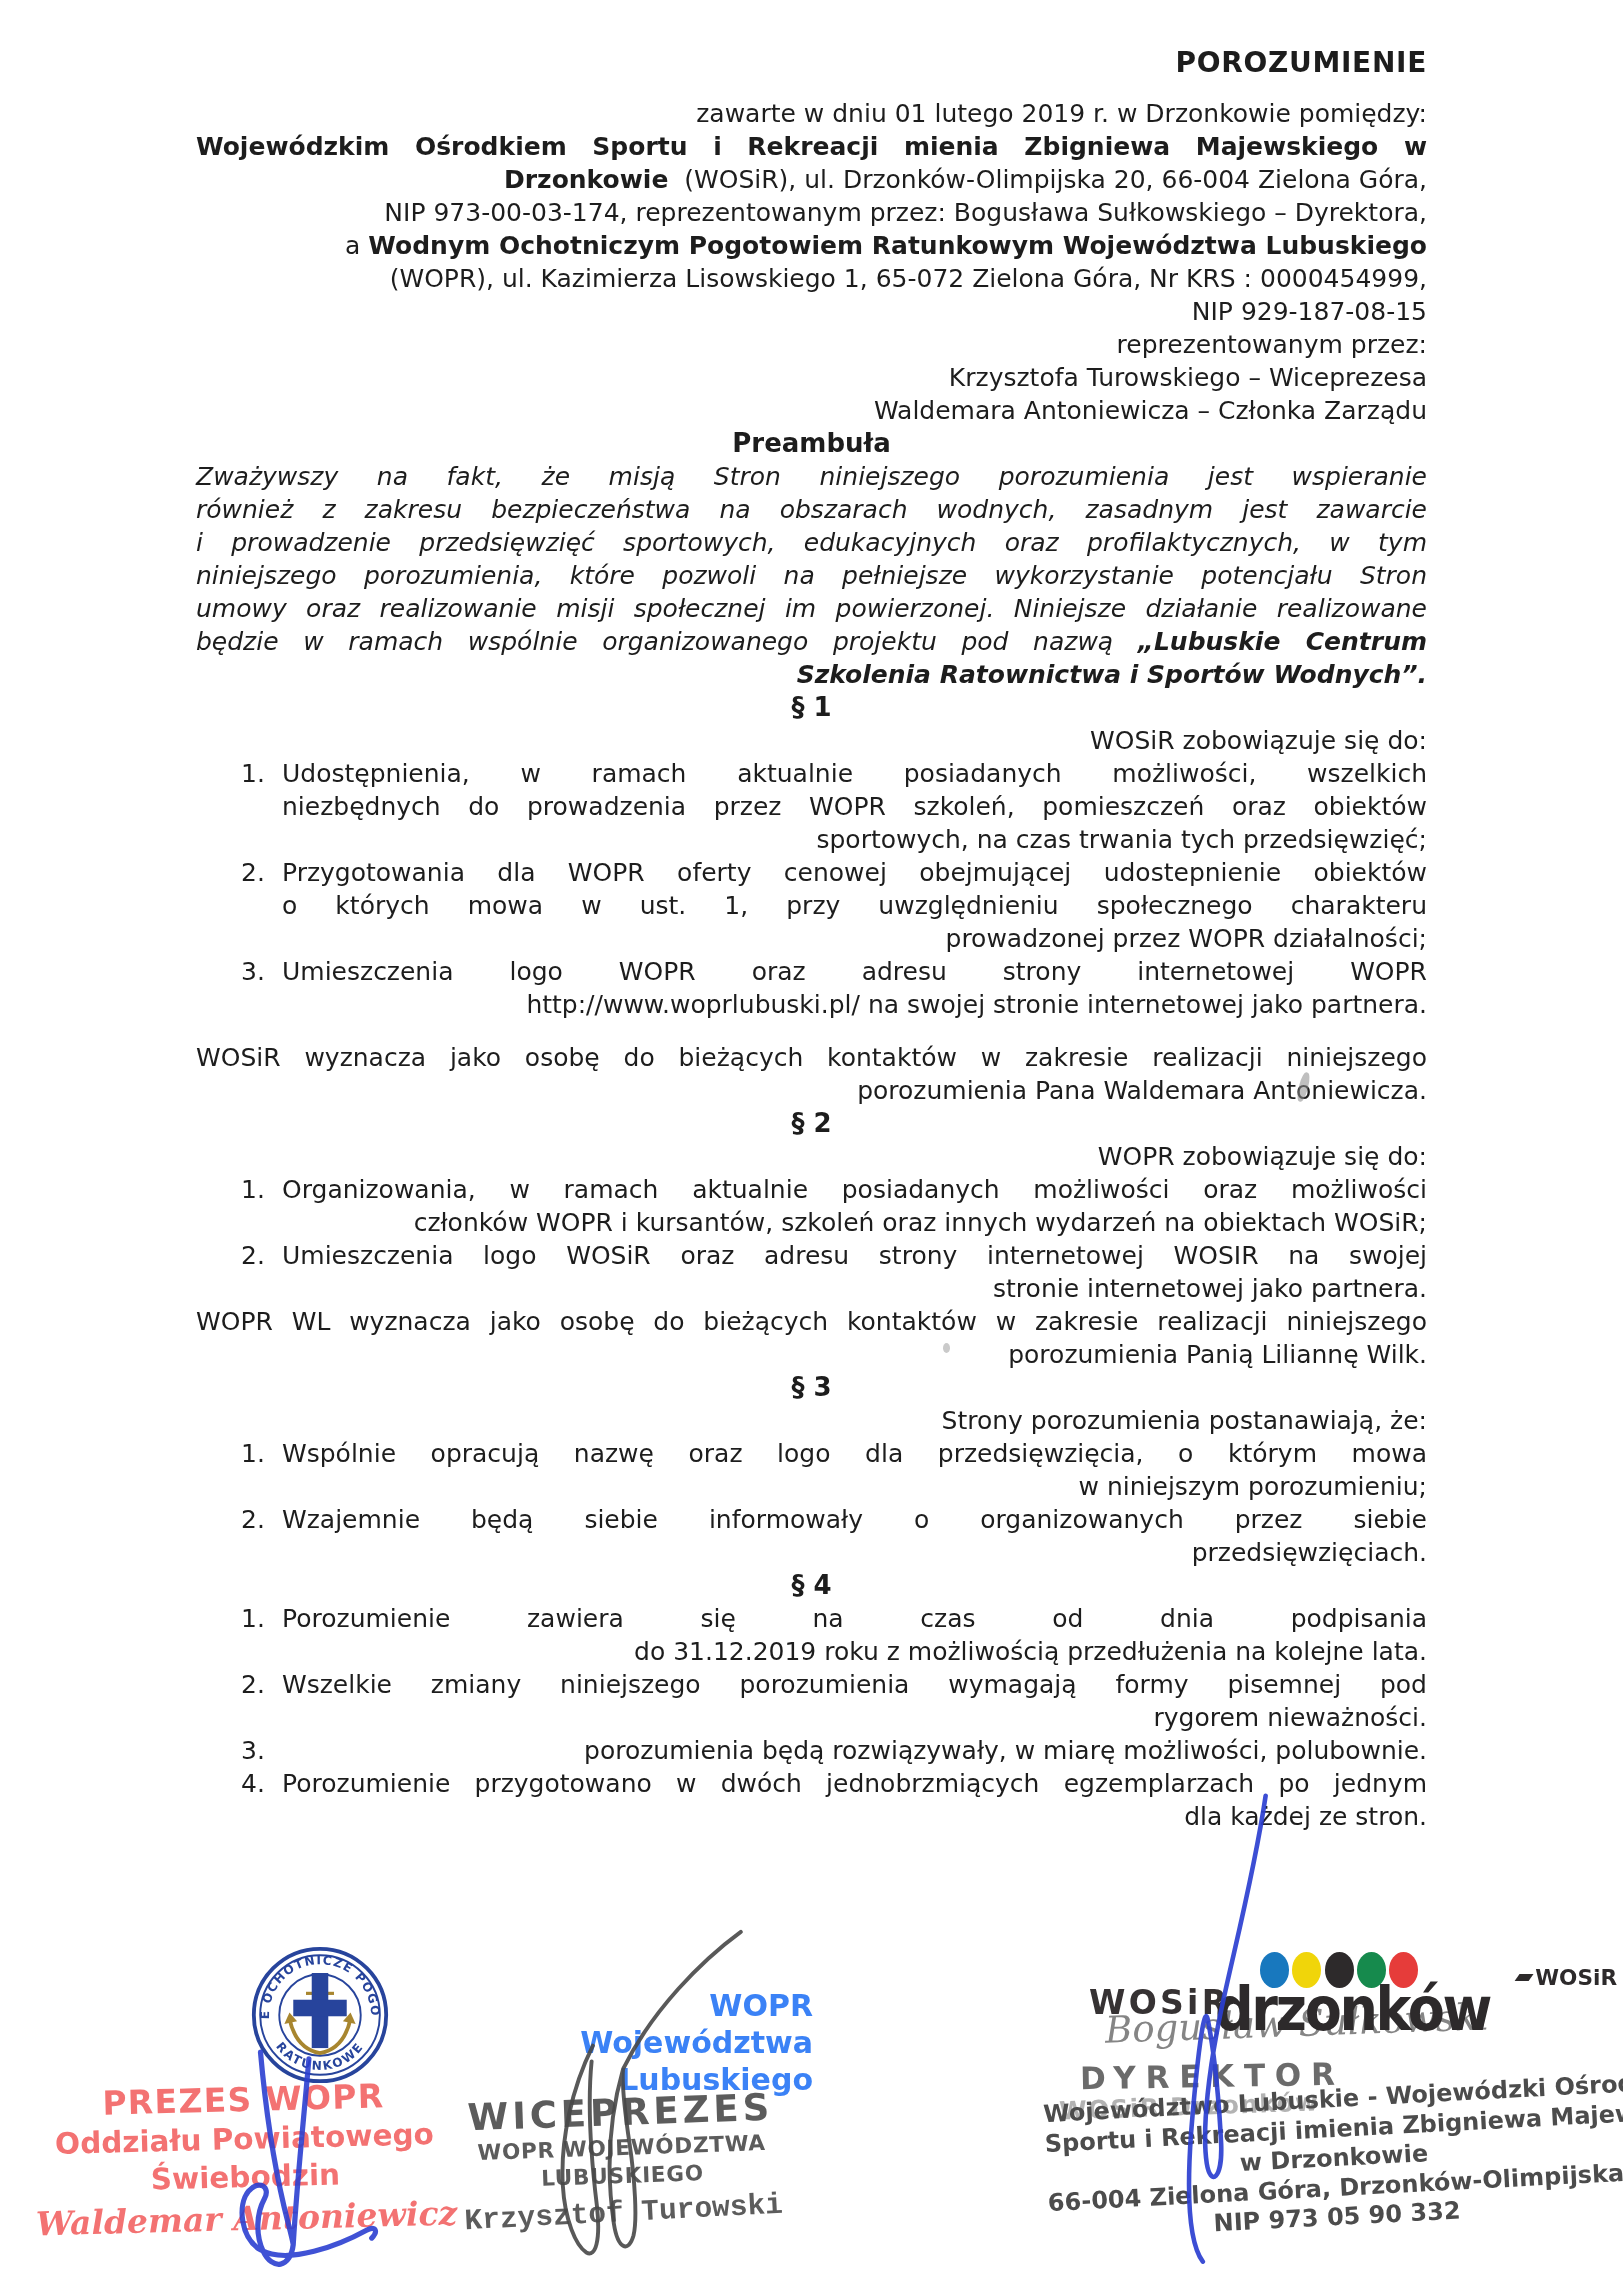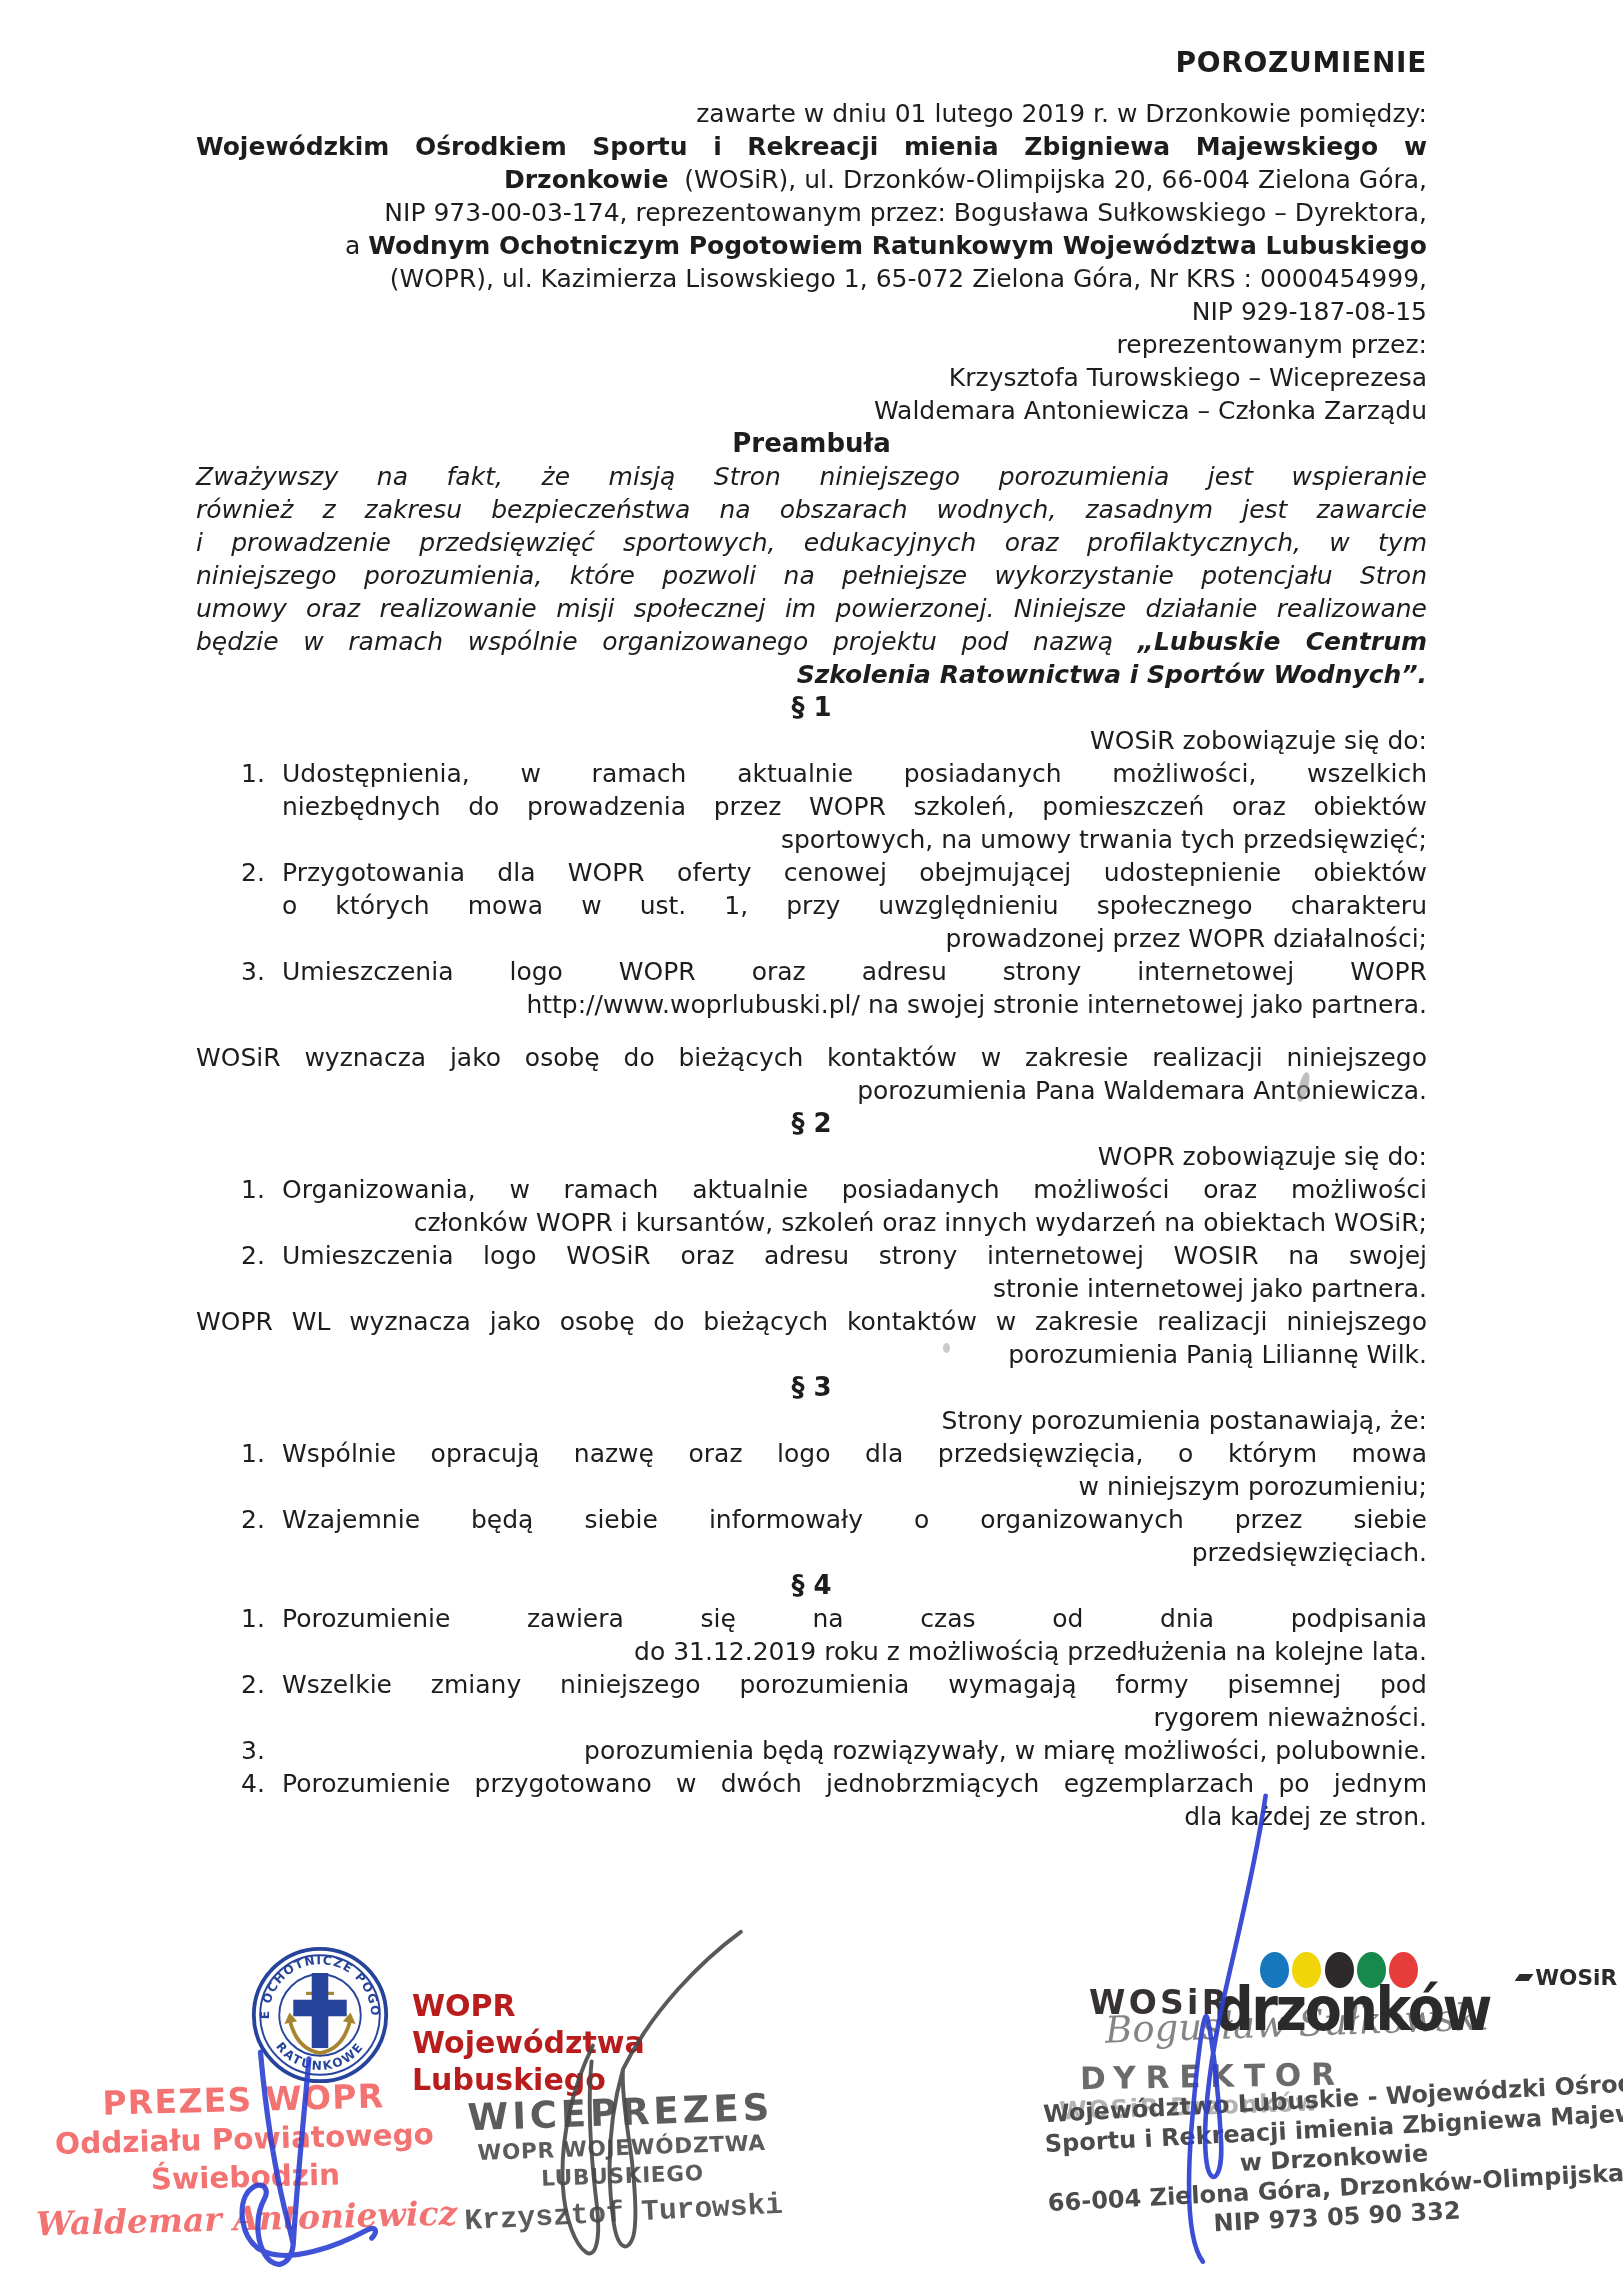--- a/index.html
+++ b/index.html
@@ -13,22 +13,22 @@
   .para.it .line{font-style:italic;}
   .heading{font-size:26px;line-height:33px;font-weight:bold;text-align:center;}
   .list{margin-left:45px;}
   .item{display:flex;}
   .num{flex:0 0 41px;width:41px;font-size:25px;line-height:33px;}
   .lines{flex:1;min-width:0;}
 
   
   .sig{position:absolute;inset:0;pointer-events:none;}
   .abs{position:absolute;}
-  .org-left{left:412px;top:1987px;width:401px;text-align:left;font-weight:bold;
-            font-size:30px;line-height:37px;color:#b91c1c;}
+  .org-left{left:412px;top:1987px;width:401px;text-align:right;font-weight:bold;
+            font-size:30px;line-height:37px;color:#3b82f6;}
   .stamp-red{left:16.4px;top:2079px;width:458px;text-align:center;color:var(--stamp-red);
              transform:rotate(-1.5deg);opacity:.88;z-index:3;}
   .stamp-red .r1{font-size:33px;font-weight:bold;letter-spacing:1.3px;line-height:41px;}
   .stamp-red .r2{font-size:29.5px;font-weight:bold;line-height:38px;}
   .stamp-red .r3{font-family:"DejaVu Serif","Liberation Serif",serif;font-style:italic;
                  font-weight:bold;font-size:33px;line-height:46px;}
   .stamp-black{left:452px;top:2092px;width:340px;text-align:center;color:#4f4f4f;
                transform:rotate(-2deg);opacity:.92;z-index:3;}
   .stamp-black .k1{font-size:37px;font-weight:bold;letter-spacing:3.9px;line-height:42px;}
   .stamp-black .k2{font-size:21.6px;font-weight:bold;letter-spacing:0.7px;line-height:27.5px;}
@@ -94,21 +94,21 @@
         <div class="heading">§ 1</div>
         <div class="para">
           <div class="line"><span>WOSiR zobowiązuje się do:</span></div>
         </div>
         <div class="list">
           <div class="item">
             <div class="num">1.</div>
             <div class="lines">
               <div class="line j"><span>Udostępnienia, w ramach aktualnie posiadanych możliwości, wszelkich</span></div>
               <div class="line j"><span>niezbędnych do prowadzenia przez WOPR szkoleń, pomieszczeń oraz obiektów</span></div>
-              <div class="line"><span>sportowych, na umowy trwania tych przedsięwzięć;</span></div>
+              <div class="line"><span>sportowych, na czas trwania tych przedsięwzięć;</span></div>
             </div>
           </div>
           <div class="item">
             <div class="num">2.</div>
             <div class="lines">
               <div class="line j"><span>Przygotowania dla WOPR oferty cenowej obejmującej udostepnienie obiektów</span></div>
               <div class="line j"><span>o których mowa w ust. 1, przy uwzględnieniu społecznego charakteru</span></div>
               <div class="line"><span>prowadzonej przez WOPR działalności;</span></div>
             </div>
           </div>

